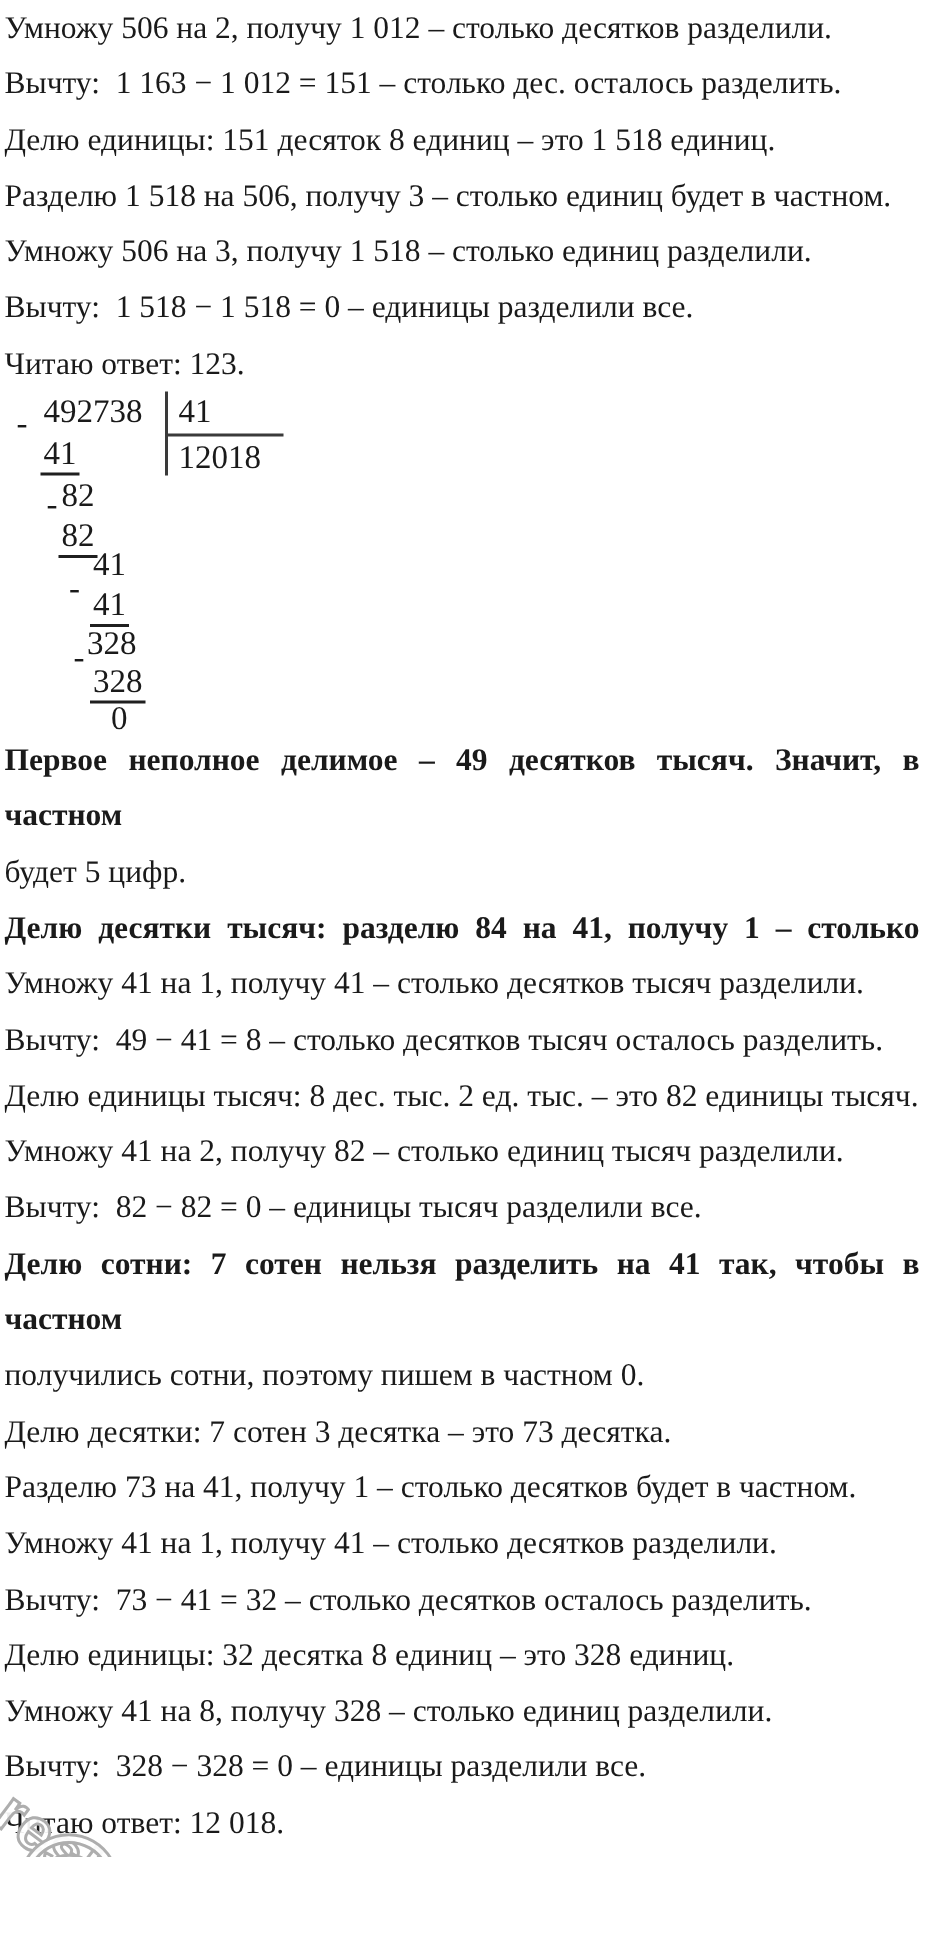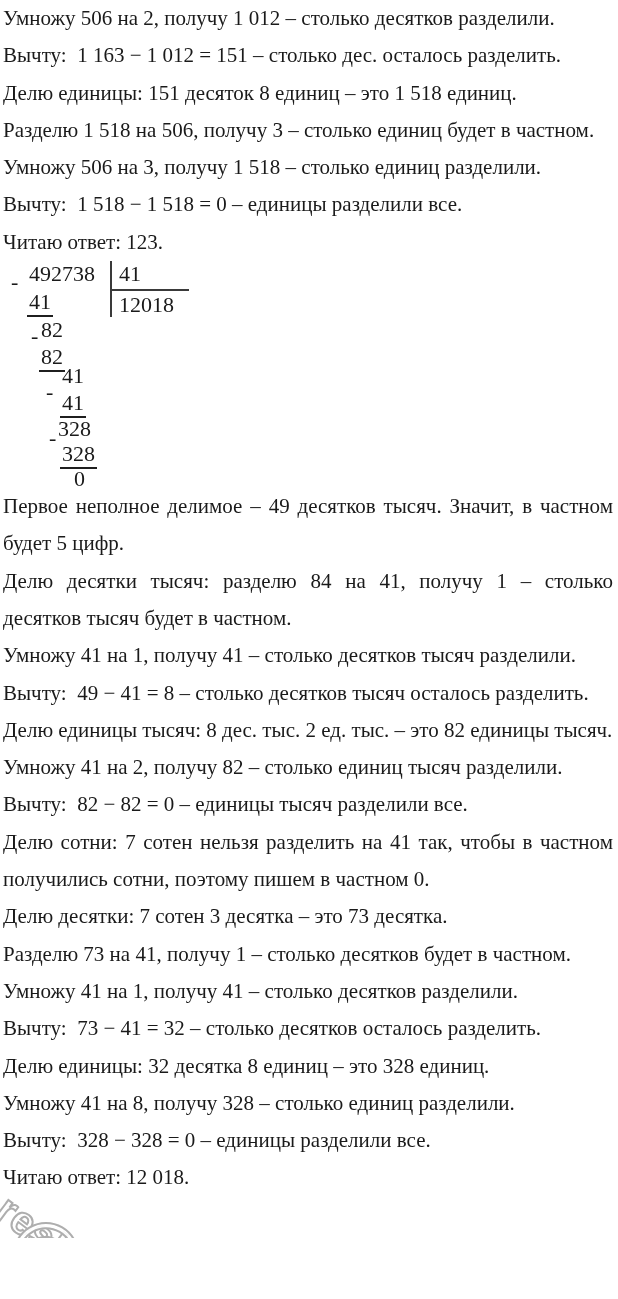--- a/index.html
+++ b/index.html
@@ -24,20 +24,21 @@
     padding: 0 5px 0 3px;
     font-size: 21px;
     line-height: 37.3px;
     white-space: nowrap;
     text-align: left;
   }
   .jl {
     white-space: normal;
     text-align: justify;
     text-align-last: justify;
+    font-weight: bold;
   }
   
   .division {
     position: relative;
     height: 227px;
     width: 618px;
   }
   .dseg {
     position: absolute;
     font-size: 22px;
@@ -122,21 +123,20 @@
       <span class="dseg" style="left:49px;top:165px">-</span>
       <span class="dseg" style="left:58px;top:156px">328</span>
       <span class="dseg u" style="left:60px;top:181px">328</span>
 
       <span class="dseg" style="left:74px;top:206px">0</span>
     </div>
 
     <p class="ln jl">Первое неполное делимое – 49 десятков тысяч. Значит, в частном</p>
     <p class="ln">будет 5 цифр.</p>
     <p class="ln jl">Делю десятки тысяч: разделю 84 на 41, получу 1 – столько</p>
-    <p class="ln">десятков тысяч будет в частном.</p>
     <p class="ln">Умножу 41 на 1, получу 41 – столько десятков тысяч разделили.</p>
     <p class="ln">Вычту: &nbsp;49 − 41 = 8 – столько десятков тысяч осталось разделить.</p>
     <p class="ln">Делю единицы тысяч: 8 дес. тыс. 2 ед. тыс. – это 82 единицы тысяч.</p>
     <p class="ln">Умножу 41 на 2, получу 82 – столько единиц тысяч разделили.</p>
     <p class="ln">Вычту: &nbsp;82 − 82 = 0 – единицы тысяч разделили все.</p>
     <p class="ln jl">Делю сотни: 7 сотен нельзя разделить на 41 так, чтобы в частном</p>
     <p class="ln">получились сотни, поэтому пишем в частном 0.</p>
     <p class="ln">Делю десятки: 7 сотен 3 десятка – это 73 десятка.</p>
     <p class="ln">Разделю 73 на 41, получу 1 – столько десятков будет в частном.</p>
     <p class="ln">Умножу 41 на 1, получу 41 – столько десятков разделили.</p>

